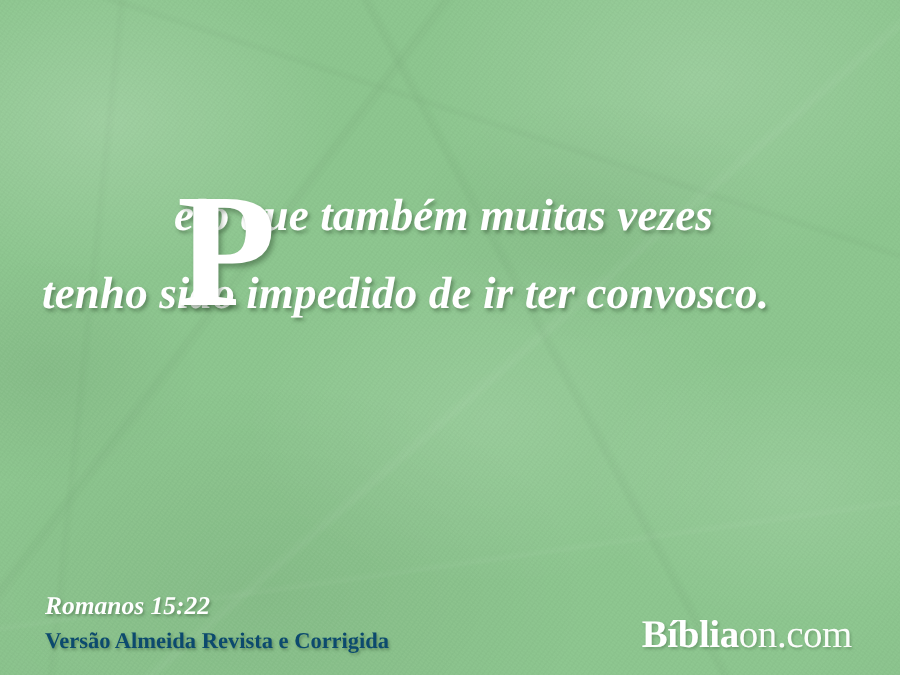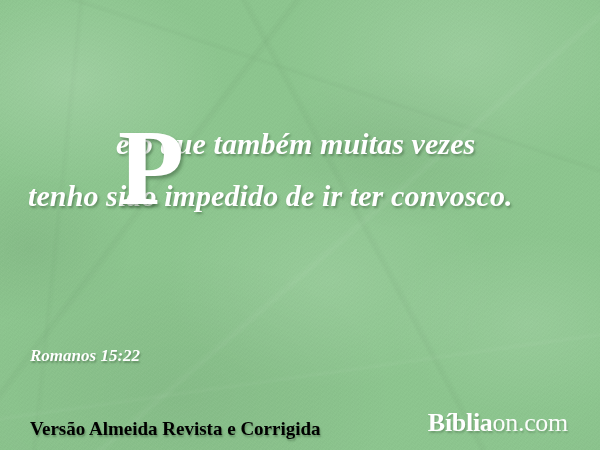--- a/index.html
+++ b/index.html
@@ -118,27 +118,26 @@
   }
   .verse-ref {
     color: #ffffff;
     font-weight: bold;
     font-style: italic;
     font-size: 17px;
     line-height: 20px;
     text-shadow: 1px 1.5px 2px rgba(40, 70, 40, 0.40);
   }
   .verse-version {
-    color: #000000;
+    color: #0c4a6e;
     font-weight: bold;
     font-style: normal;
-    font-size: 19px;
+    font-size: 15px;
     line-height: 19px;
     text-shadow: 1px 1.5px 2px rgba(40, 70, 40, 0.40);
-    margin-top: 48px;
   }
   .logo {
     font-family: Liberation Serif, serif;
     font-size: 26px;
     line-height: 30px;
     color: #ffffff;
     letter-spacing: -0.3px;
     padding-top: 1px;
     padding-right: 2px;
     text-shadow: 1px 1.5px 2px rgba(40, 70, 40, 0.30);

